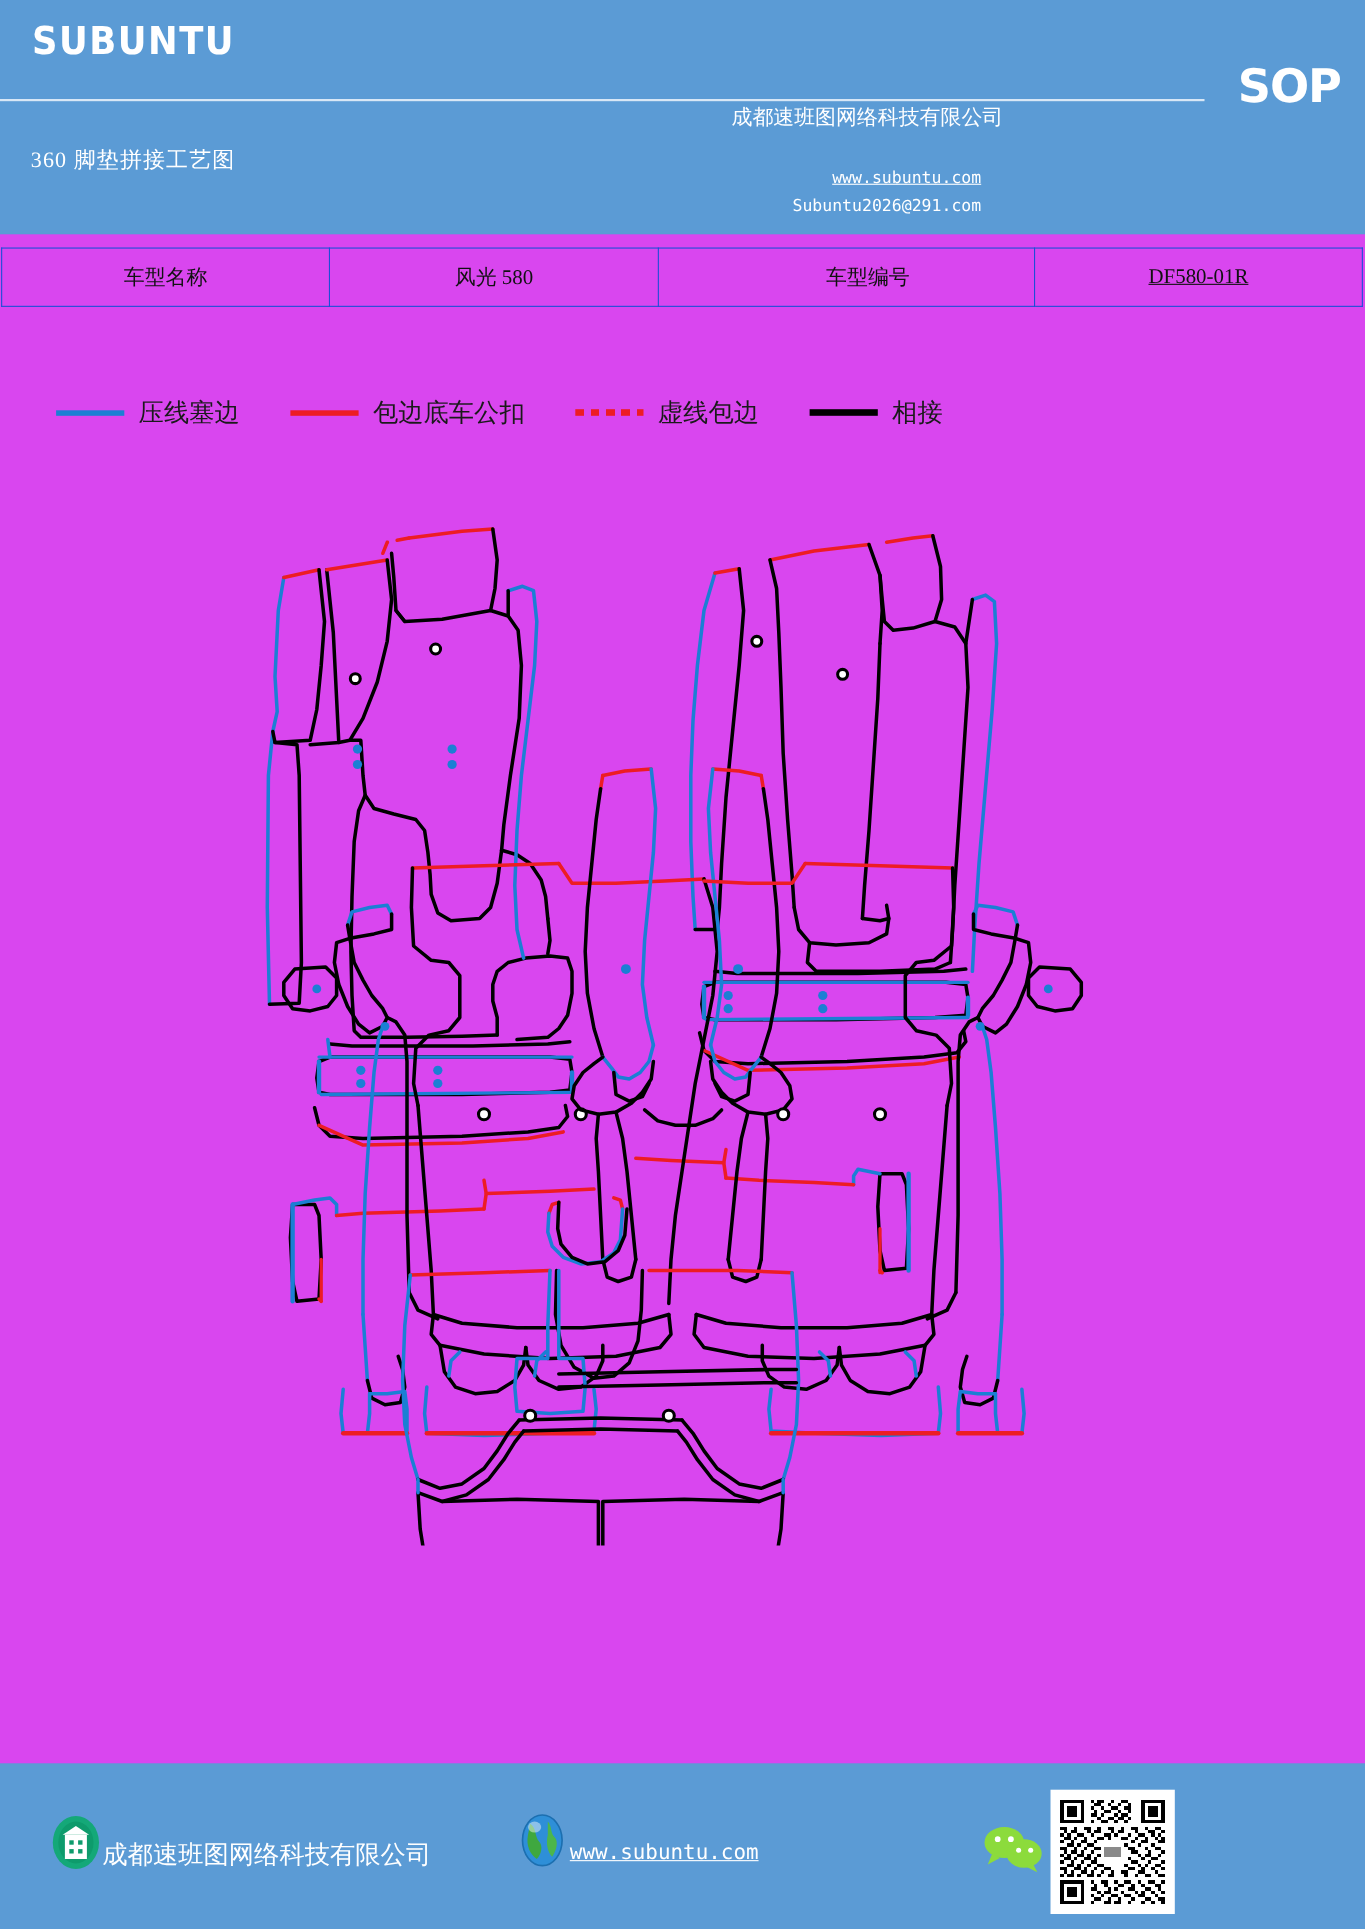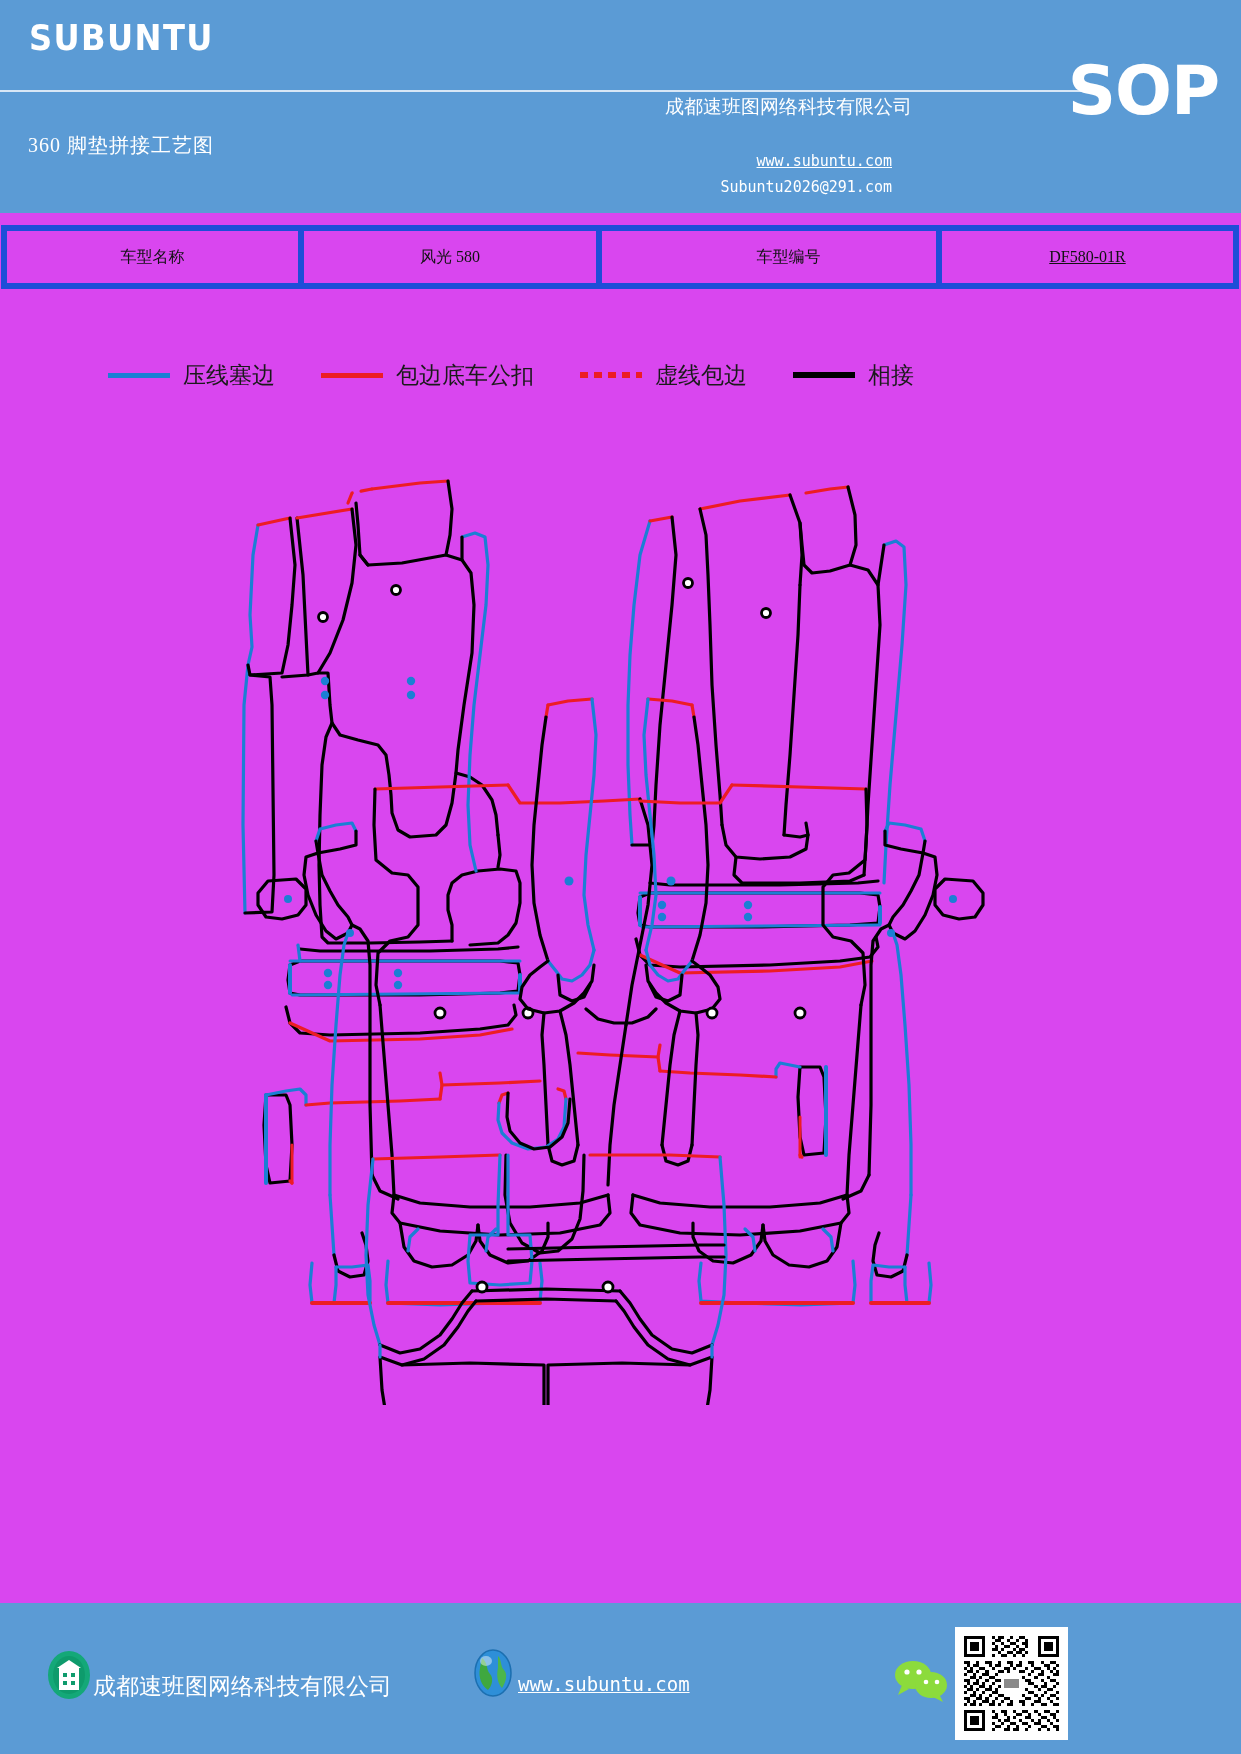--- a/index.html
+++ b/index.html
@@ -51,21 +51,21 @@
     font-size: 20px;
     letter-spacing: 1px;
     white-space: nowrap;
   }
   .sop-label {
     position: absolute;
     right: 22px; top: 58px;
     color: #ffffff;
     font-family: "DejaVu Sans", sans-serif;
     font-weight: bold;
-    font-size: 67px;
+    font-size: 42px;
     letter-spacing: -1px;
     line-height: 1;
   }
   .company-name-header {
     position: absolute;
     left: 560px; top: 94px;
     width: 352px;
     text-align: right;
     color: #ffffff;
     font-family: "Liberation Serif", serif;
@@ -94,43 +94,43 @@
 
   
   .info-table {
     position: absolute;
     left: 1px; top: 225px;
     width: 1238px;
     border-collapse: collapse;
     table-layout: fixed;
   }
   .info-table td {
-    border: 6px solid #1d4ed8;
+    border: 1px solid #1d4ed8;
     height: 50px;
     text-align: center;
     vertical-align: middle;
     font-family: "Liberation Serif", serif;
-    font-size: 16px;
+    font-size: 19px;
     color: #111;
   }
   .col-label { width: 275px; }
   .col-value { width: 276px; }
   .col-label2 { width: 277px; padding-left: 40px; }
   .col-value2 { width: 275px; }
   .mono-val { font-family: "DejaVu Sans", sans-serif; font-size: 17px; text-decoration: underline; }
 
   
   .legend {
     position: absolute;
     left: 0; top: 355px;
     width: 1000px;
     height: 40px;
     display: flex;
     align-items: center;
-    padding-left: 108px;
+    padding-left: 51px;
     box-sizing: border-box;
   }
   .legend-item {
     display: flex;
     align-items: center;
     margin-right: 46px;
   }
   .swatch {
     width: 62px;
     height: 5px;

